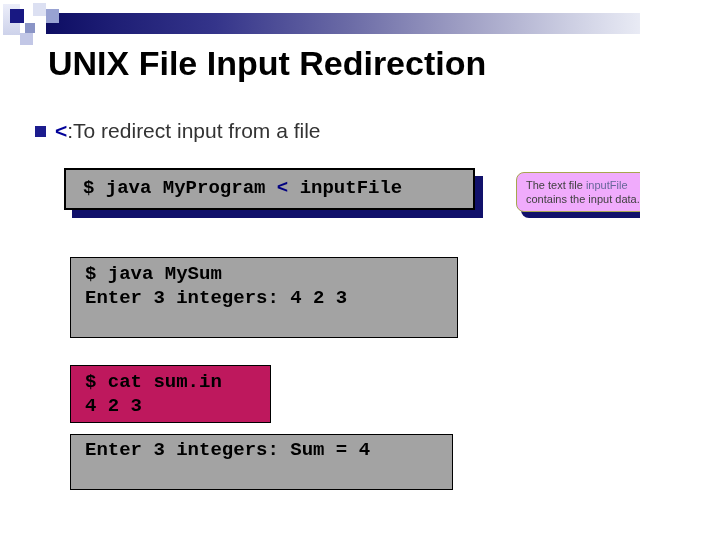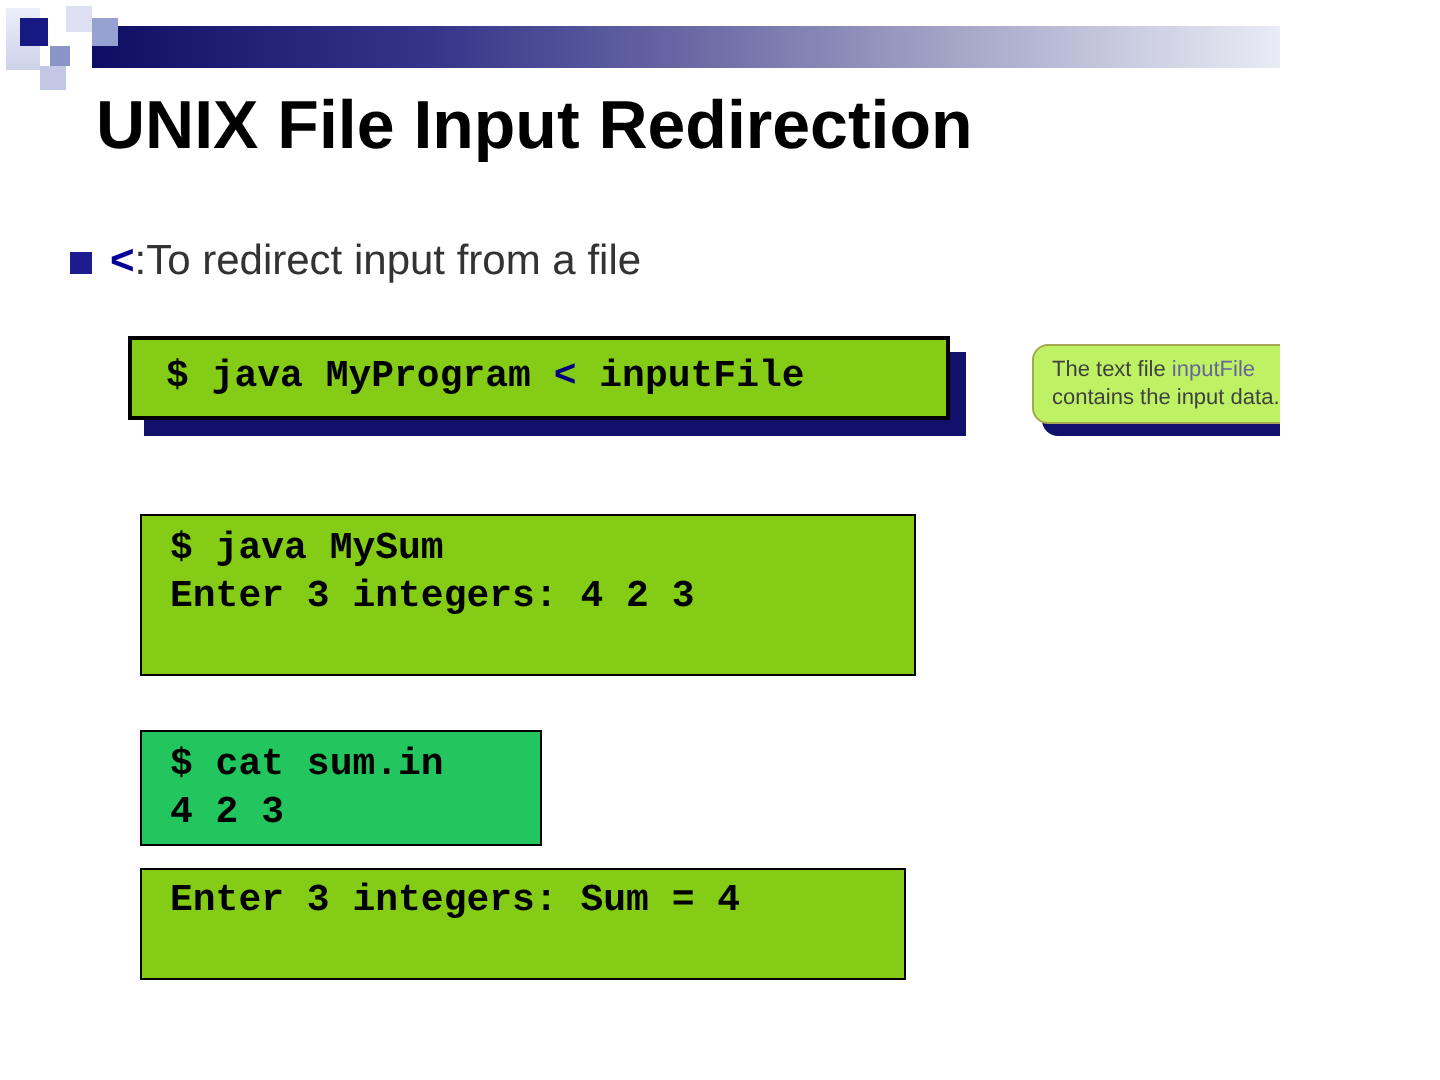--- a/index.html
+++ b/index.html
@@ -42,46 +42,46 @@
   }
   .bullet-square {
     width: 11px; height: 11px; background: #1c1c8e;
     margin-right: 9px; flex: 0 0 auto;
   }
   .bullet-op { color: #000099; font-weight: bold; }
 
   
   .code-box {
     position: absolute;
-    background: #84cc16;
+    background: #a3a3a3;
     border: 1px solid #000000;
     font-family: "Liberation Mono", "DejaVu Sans Mono", monospace;
     font-weight: bold; font-size: 19px; color: #000000;
     box-sizing: border-box;
   }
   .code-line { white-space: pre; line-height: 24px; }
   .op { color: #000080; }
 
   .box-redirect {
     left: 64px; top: 168px; width: 411px; height: 42px;
     border-width: 2px;
     box-shadow: 8px 8px 0 #11116b;
     padding-left: 17px;
   }
   .box-redirect .code-line { line-height: 37px; }
 
   .box-interactive { left: 70px; top: 257px; width: 388px; height: 81px; padding: 4px 0 0 14px; }
   .box-cat         { left: 70px; top: 365px; width: 201px; height: 58px; padding: 4px 0 0 14px;
-                     background: #22c55e; }
+                     background: #be185d; }
   .box-redirected  { left: 70px; top: 434px; width: 383px; height: 56px; padding: 3px 0 0 14px; }
 
   
   .callout {
     position: absolute; left: 516px; top: 172px; width: 174px; height: 40px;
-    background: #bef264;
+    background: #f0abfc;
     border: 1px solid #a6a64f;
     border-radius: 8px;
     box-shadow: 5px 6px 0 #11116b;
     box-sizing: border-box;
     padding: 5px 9px;
     font-size: 11px; line-height: 14px; color: #404040;
     white-space: pre-wrap;
   }
   .callout .file-ref { color: #666699; }
 

